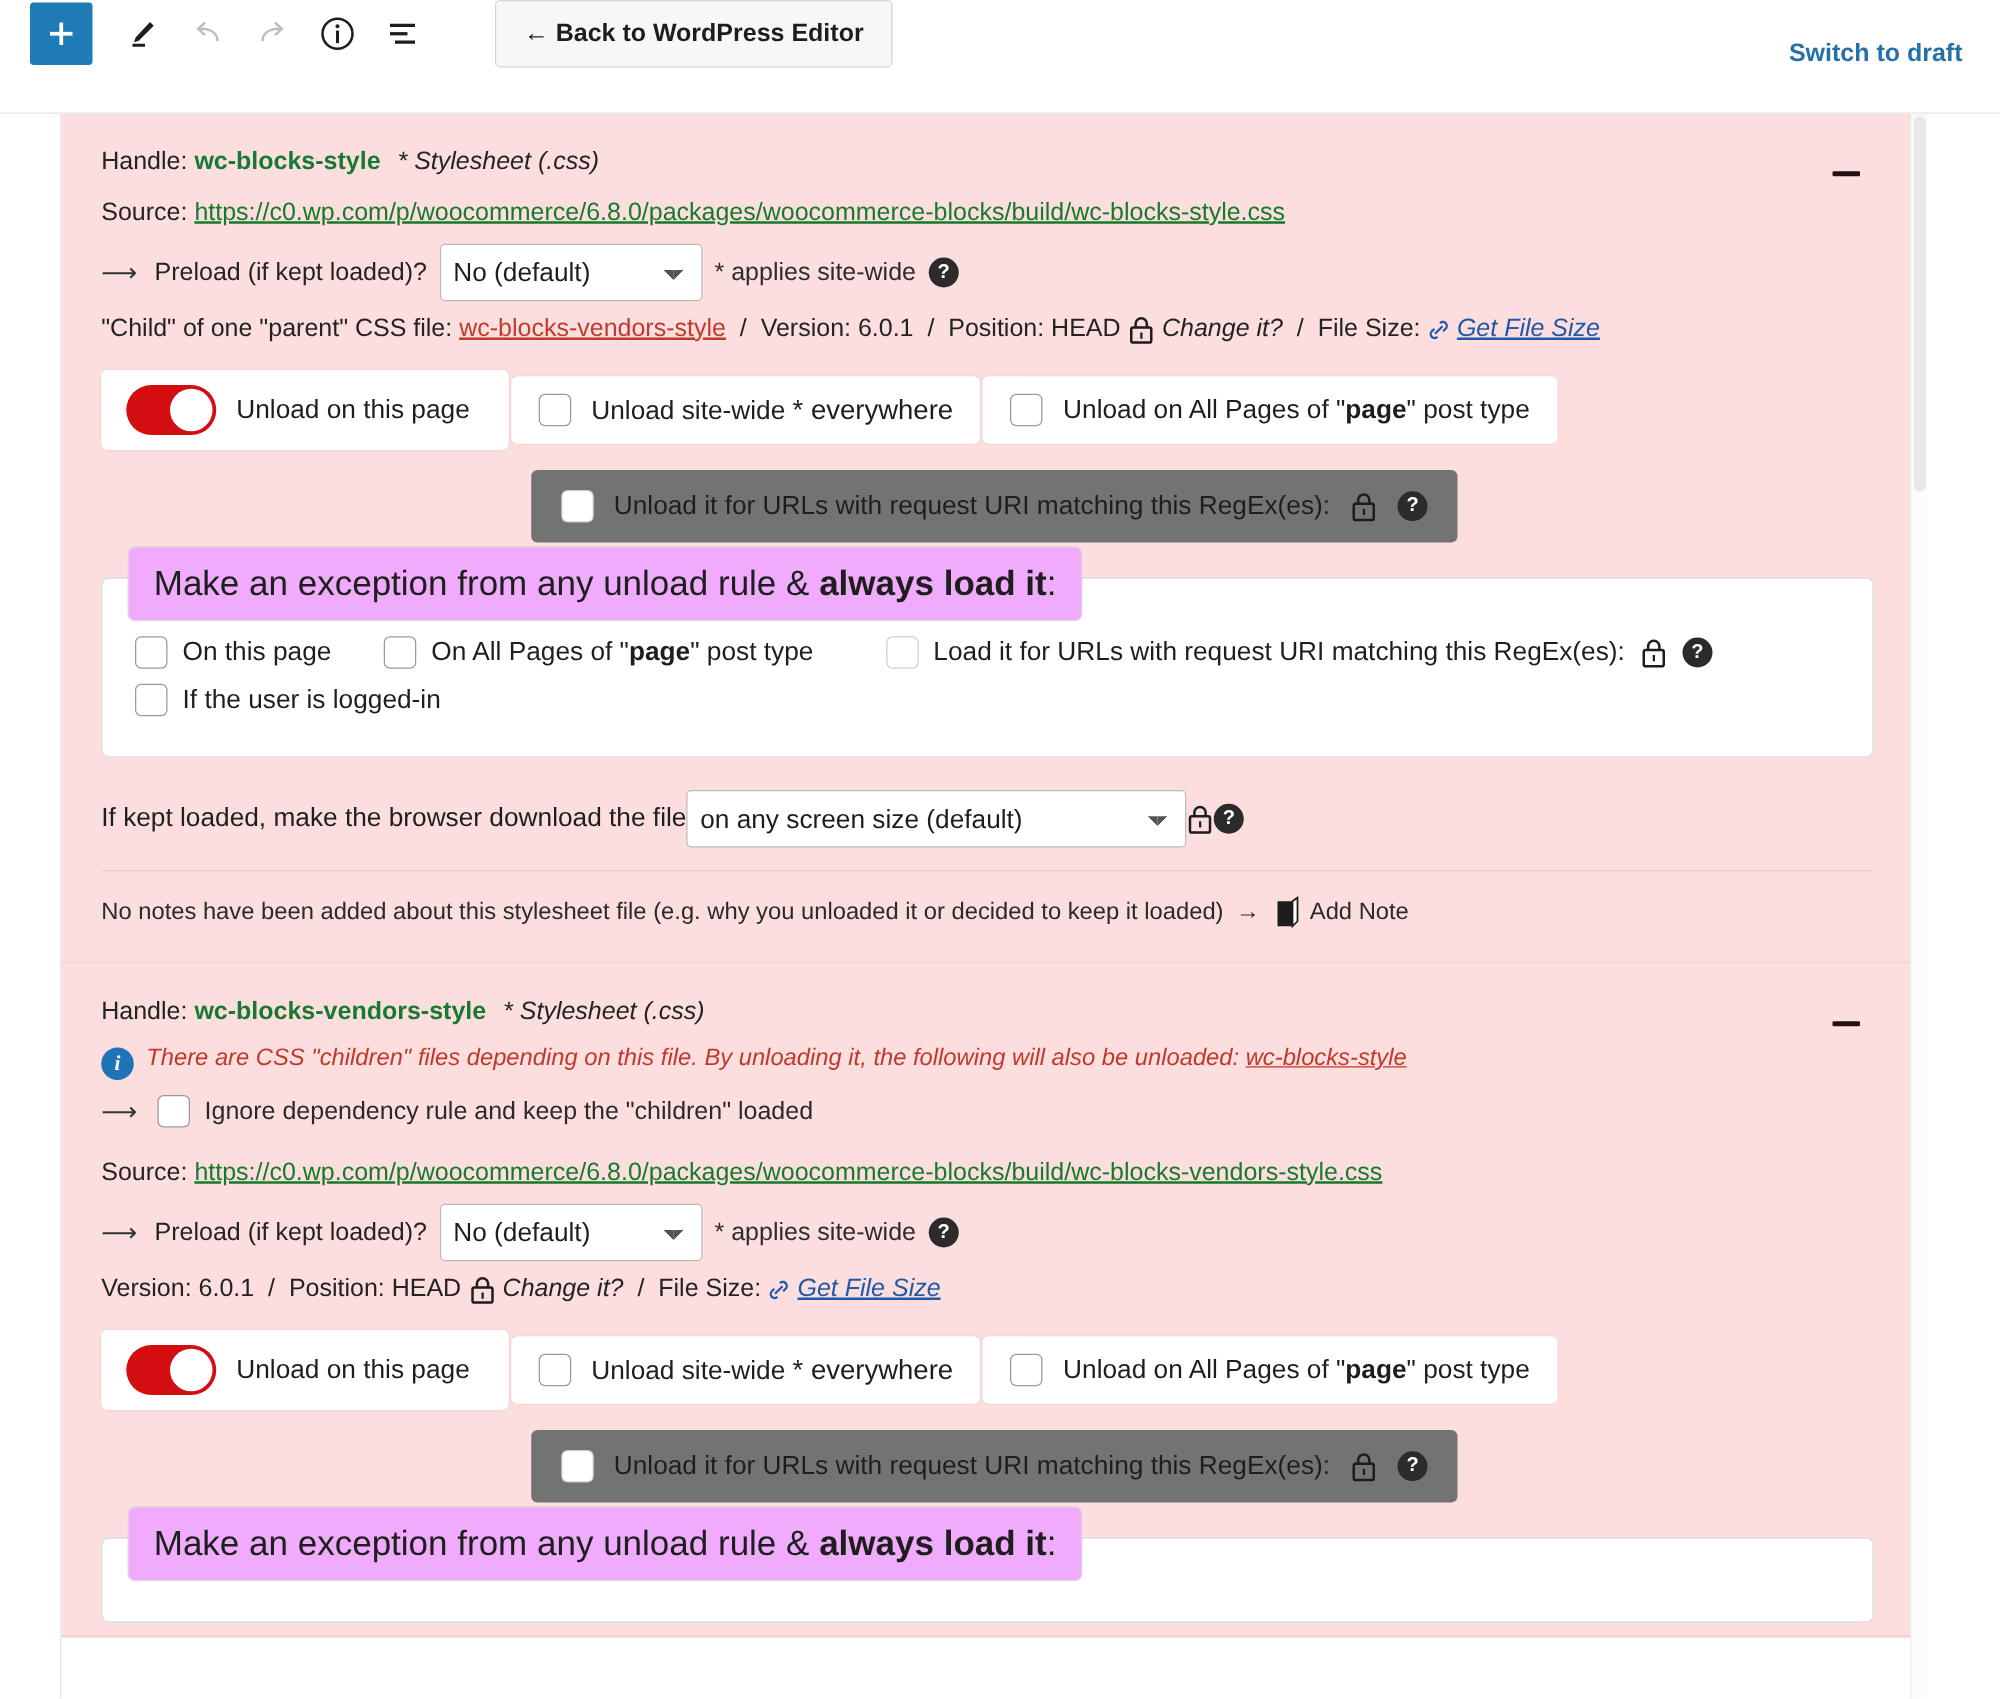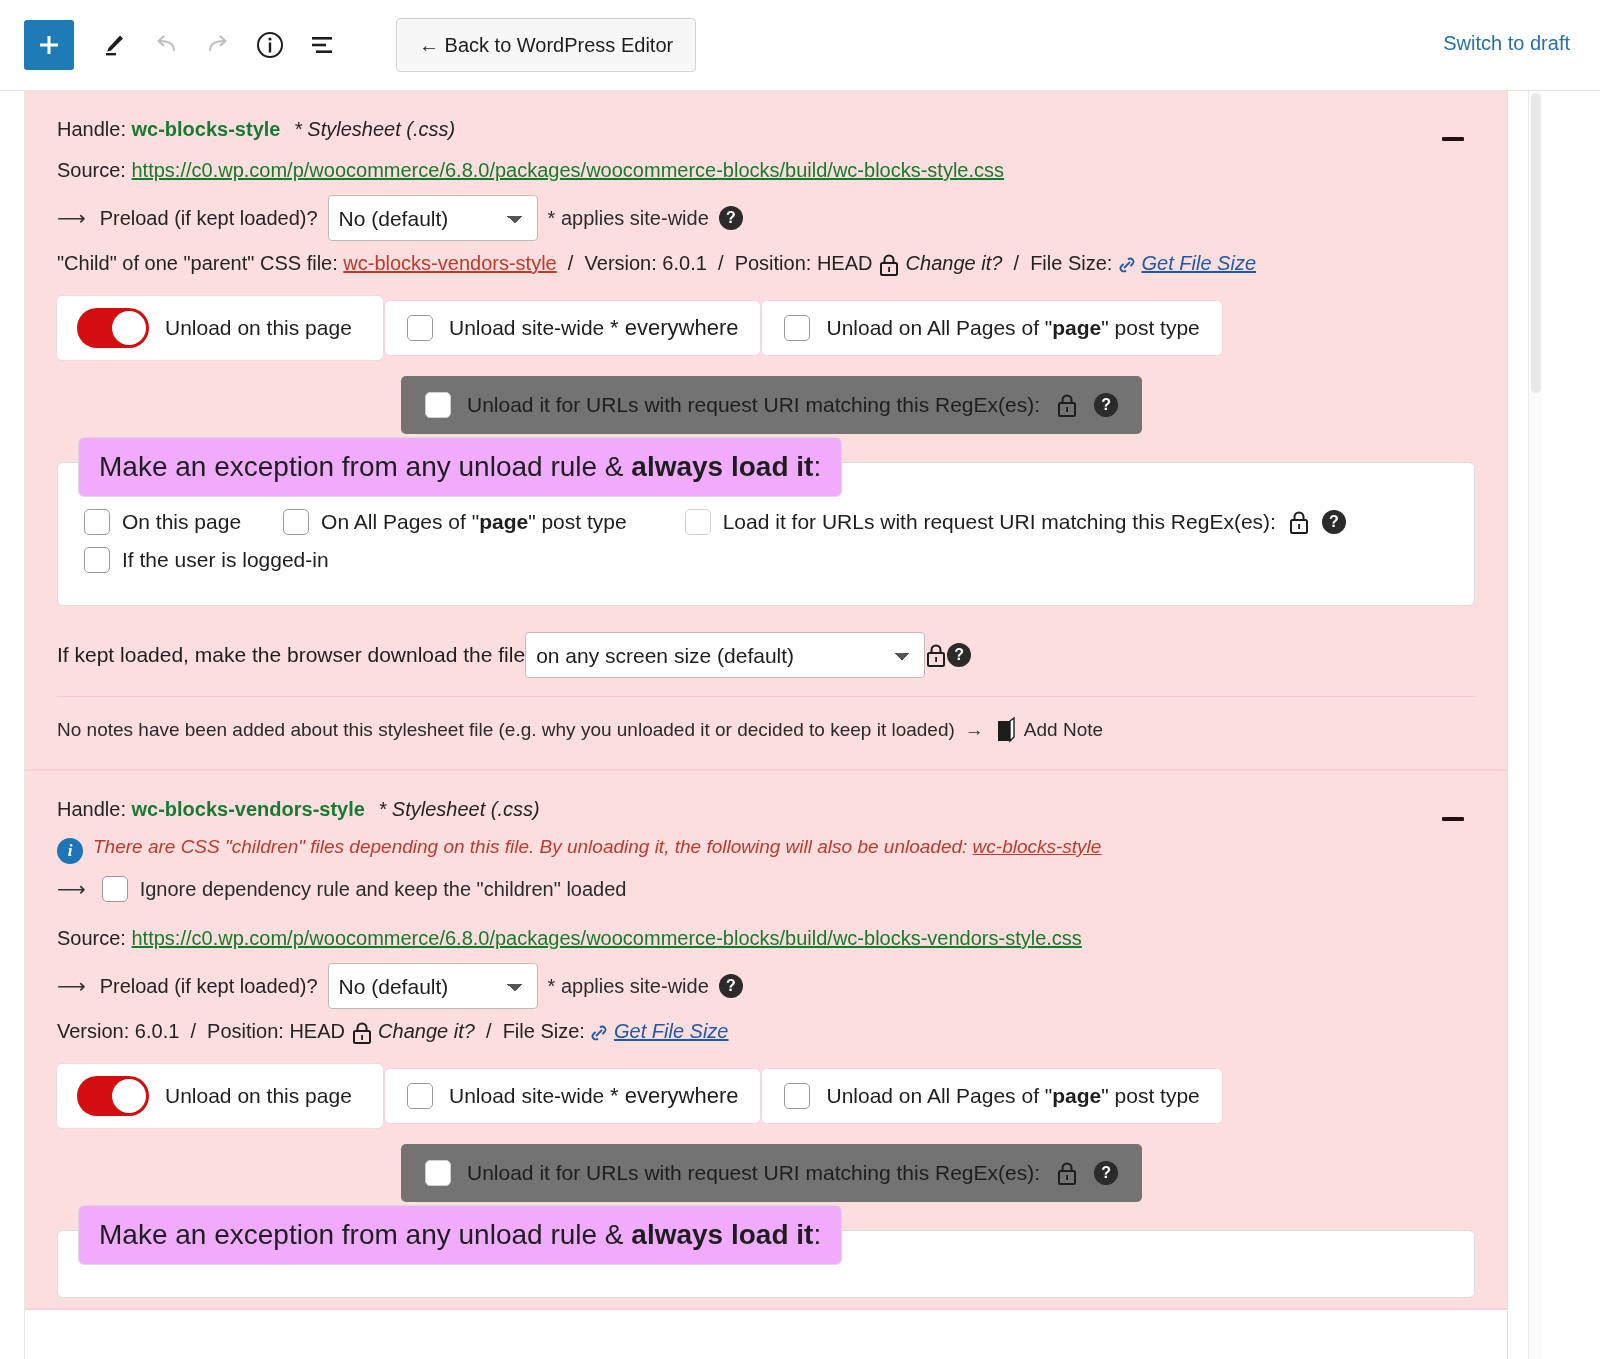--- a/index.html
+++ b/index.html
@@ -10,23 +10,24 @@
     font-family: "Liberation Sans", sans-serif;
     overflow: hidden;
   }
 
   
   .toolbar {
     height: 90px;
     width: 1600px;
     background: #ffffff;
     display: flex;
-    align-items: center;
+    align-items: flex-start;
     padding: 0 24px 0 24px;
     position: relative;
+    font-weight: bold;
   }
   .tb-left { display: flex; align-items: center; gap: 0px; }
   .tb-add {
     width: 50px; height: 50px;
     background: #1e7bb5;
     border-radius: 3px;
     display: flex; align-items: center; justify-content: center;
     cursor: pointer;
     margin-right: 14px;
   }
@@ -65,21 +66,21 @@
   .content-wrap {
     position: relative;
     width: 1600px;
     height: 1269px;
     background: #ffffff;
     border-top: 1px solid #e4e4e4;
     overflow: hidden;
   }
   .outer-frame {
     position: absolute;
-    left: 24px;
+    left: 48px;
     top: 0px;
     width: 1484px;
     height: 1269px;
     border-left: 1px solid #e6e6e6;
     border-right: 1px solid #e0e0e0;
     background: #ffffff;
     overflow: hidden;
   }
   .scrollbar-track {
     position: absolute;

